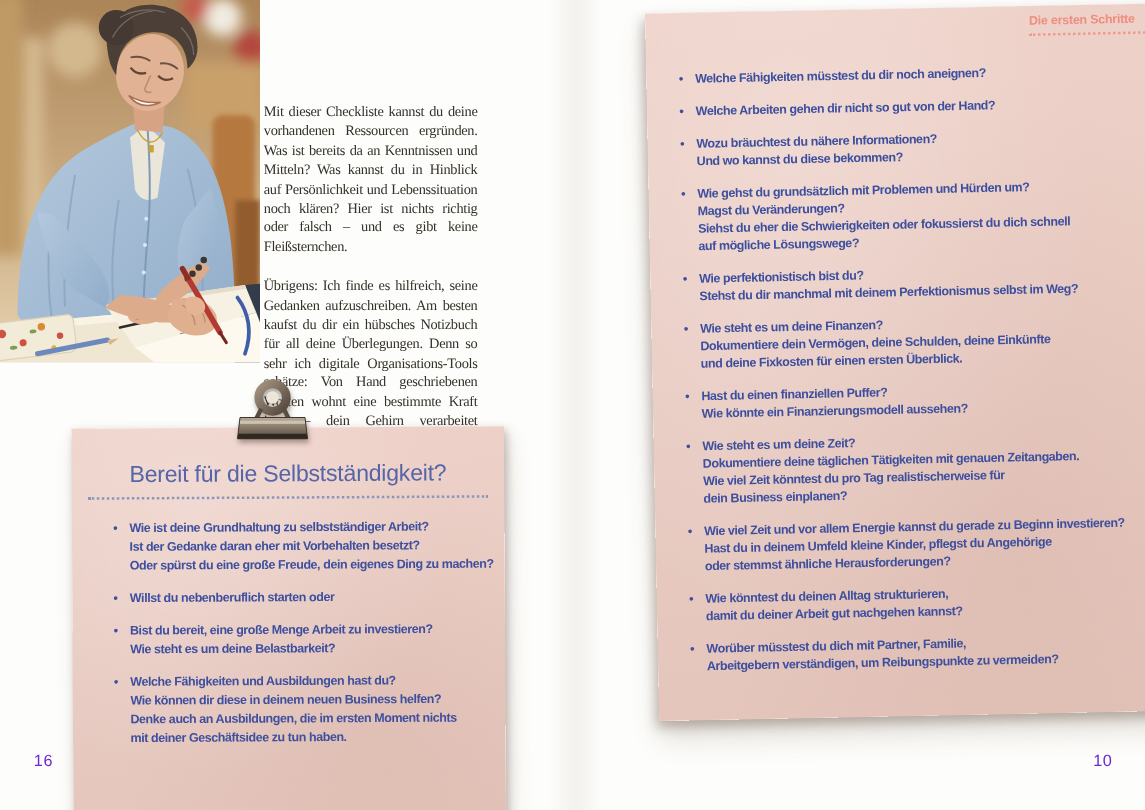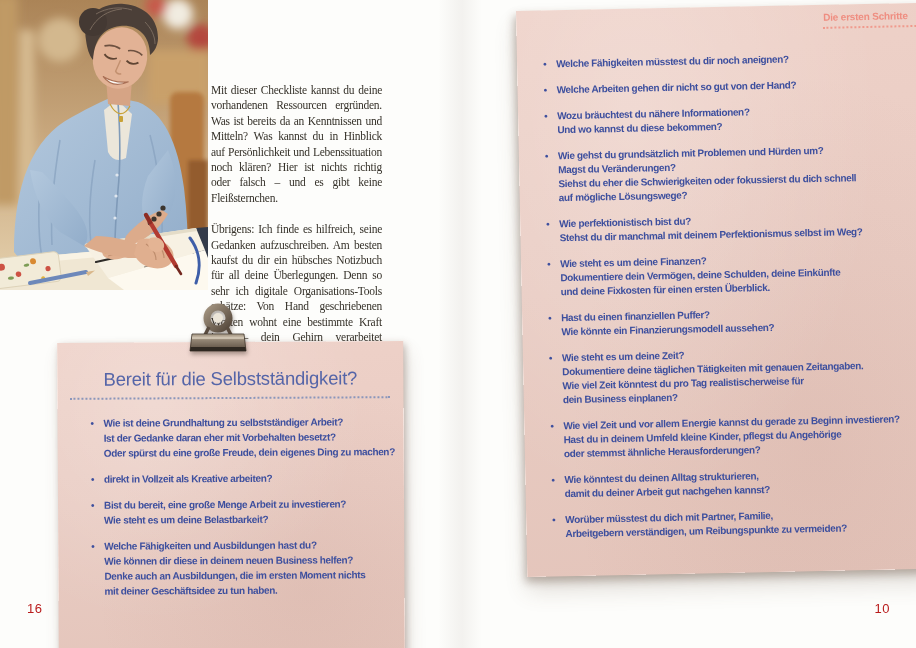--- a/index.html
+++ b/index.html
@@ -66,21 +66,21 @@
   .q-list-left  .q-item { margin-bottom: 11px; }
   .q-list-right .q-item { margin-bottom: 12px; }
   .q-dot { flex: none; width: 13px; }
   .q-line { white-space: nowrap; }
 
   .clip { position: absolute; left: 187px; top: 301px; width: 62px; height: 62px; z-index: 5; }
   .clip svg { filter: drop-shadow(1px 3px 2px rgba(60,45,35,0.4)); }
 
   .pagenum {
     position: absolute; top: 601px;
-    font-size: 13px; color: #b91c1c; letter-spacing: 0.5px;
+    font-size: 13px; color: #6d28d9; letter-spacing: 0.5px;
   }
   .pagenum-left { left: 27px; }
   .pagenum-right { right: 26px; }
 </style>
 </head>
 <body>
 
 <div class="spread">
   <div class="gutter"></div>
 
@@ -214,21 +214,21 @@
           <span class="q-dot">•</span>
           <div class="q-lines">
             <div class="q-line">Wie ist deine Grundhaltung zu selbstständiger Arbeit?</div>
             <div class="q-line">Ist der Gedanke daran eher mit Vorbehalten besetzt?</div>
             <div class="q-line">Oder spürst du eine große Freude, dein eigenes Ding zu machen?</div>
           </div>
         </div>
         <div class="q-item">
           <span class="q-dot">•</span>
           <div class="q-lines">
-            <div class="q-line">direkt in Vollzeit als Kreative arbeiten?</div>
+            <div class="q-line">Willst du nebenberuflich starten oder</div>
           </div>
         </div>
         <div class="q-item">
           <span class="q-dot">•</span>
           <div class="q-lines">
             <div class="q-line">Bist du bereit, eine große Menge Arbeit zu investieren?</div>
             <div class="q-line">Wie steht es um deine Belastbarkeit?</div>
           </div>
         </div>
         <div class="q-item">

